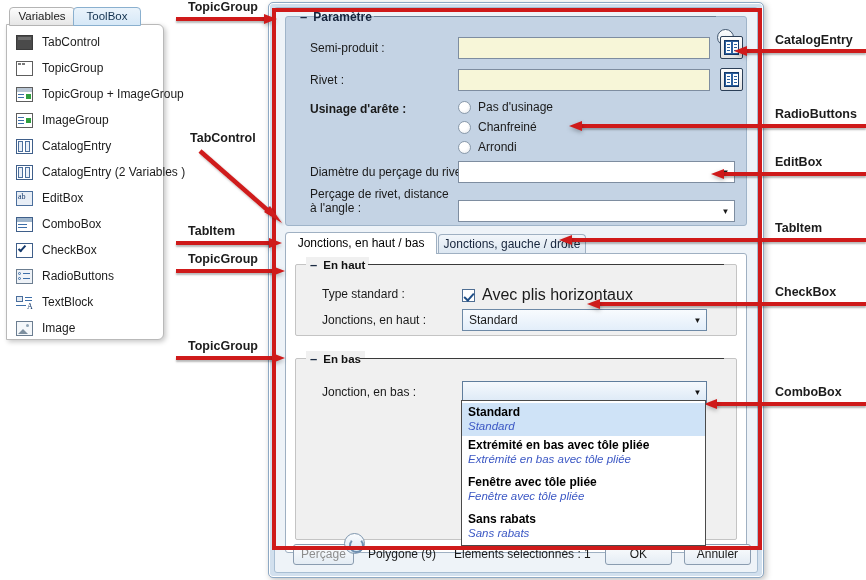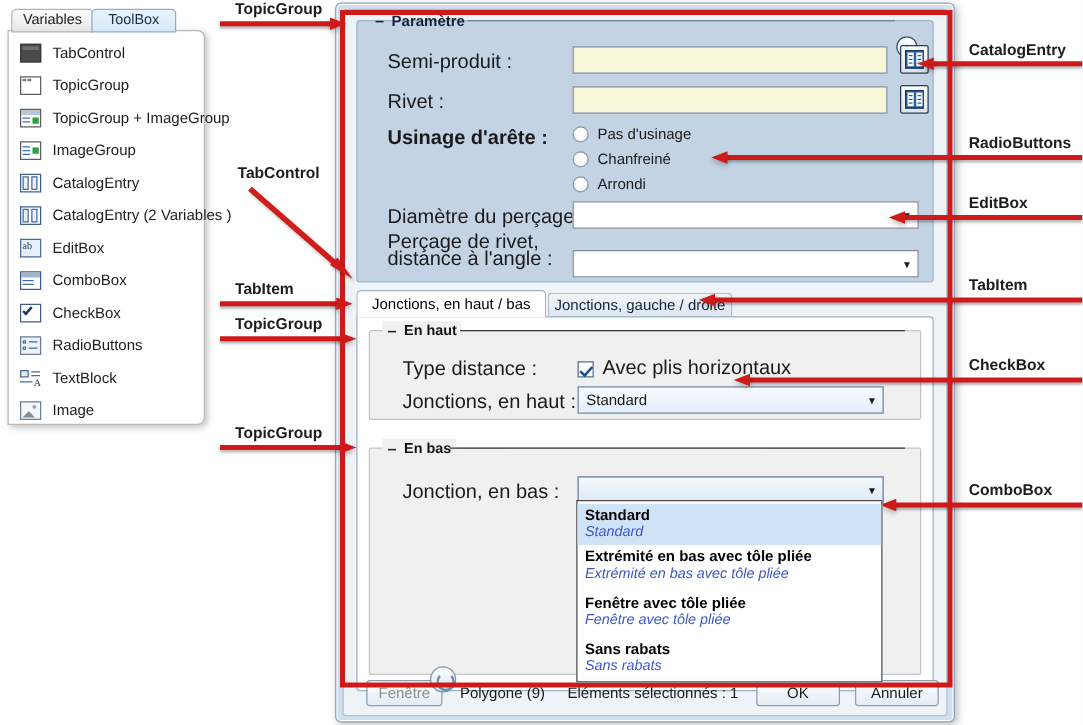--- a/index.html
+++ b/index.html
@@ -86,21 +86,21 @@
 
   .collapse-btn {
     position:absolute; right:12px; top:12px; width:17px; height:17px;
     border:1px solid #41566e; border-radius:50%;
     background:linear-gradient(#ffffff,#dbe6f0);
     display:flex; align-items:center; justify-content:center;
     font-size:9px; color:#1b2b42; cursor:pointer;
   }
 
   .row-label {
-    position:absolute; font-size:16px; color:#1a1a1a; white-space:nowrap;
+    position:absolute; font-size:12px; color:#1a1a1a; white-space:nowrap;
   }
   .field-yellow {
     position:absolute; background:#f7f6d8;
     border:1px solid #7e8da0; height:22px;
   }
   .catalog-btn {
     position:absolute; width:23px; height:23px;
     border:1px solid #2c3f57; border-radius:2px;
     background:linear-gradient(#fdfdfd,#e2e2e2);
     cursor:pointer;
@@ -433,21 +433,21 @@
 
       <div class="tabpage">
 
         <div class="grp-sub" style="top:10px; height:72px;">
           <div class="grp-title" style="left:10px; top:-8px; background:#f0f0f0;">
             <span class="minus">–</span>
             <span class="gt">En haut</span>
           </div>
           <div class="grp-rule" style="left:72px; right:12px; top:-1px; background:#3a3a3a;"></div>
 
-          <div class="row-label" style="left:26px; top:22px;">Type distance :</div>
+          <div class="row-label" style="left:26px; top:22px;">Type standard :</div>
           <div class="checkrow" style="left:166px; top:21px;">
             <span class="checkbox"></span>
             <span class="txt">Avec plis horizontaux</span>
           </div>
 
           <div class="row-label" style="left:26px; top:48px;">Jonctions, en haut :</div>
           <div class="combo" style="left:166px; top:44px; width:245px; background:linear-gradient(#f8fbfe,#e3eefa); border-color:#6d89a6;">
             <span class="val">Standard</span>
             <span class="arrow">▼</span>
           </div>
@@ -481,21 +481,21 @@
             <div class="sub">Fenêtre avec tôle pliée</div>
           </div>
           <div class="dl-item" style="padding-top:6px;">
             <div class="main">Sans rabats</div>
             <div class="sub">Sans rabats</div>
           </div>
         </div>
       </div>
 
       <div class="botbar">
-        <div class="btn disabled" style="width:78px; margin-left:12px;">Fenêtre</div>
+        <div class="btn disabled" style="width:78px; margin-left:12px;">Perçage</div>
         <div class="spinner"></div>
         <div class="statustext" style="margin-left:8px;">Polygone (9)</div>
         <div class="statustext" style="margin-left:12px;">Éléments sélectionnés : 1</div>
         <div class="btn" style="width:86px; margin-left:8px;">OK</div>
         <div class="btn" style="width:86px; margin-left:6px;">Annuler</div>
       </div>
 
     </div>
   </div>
 

